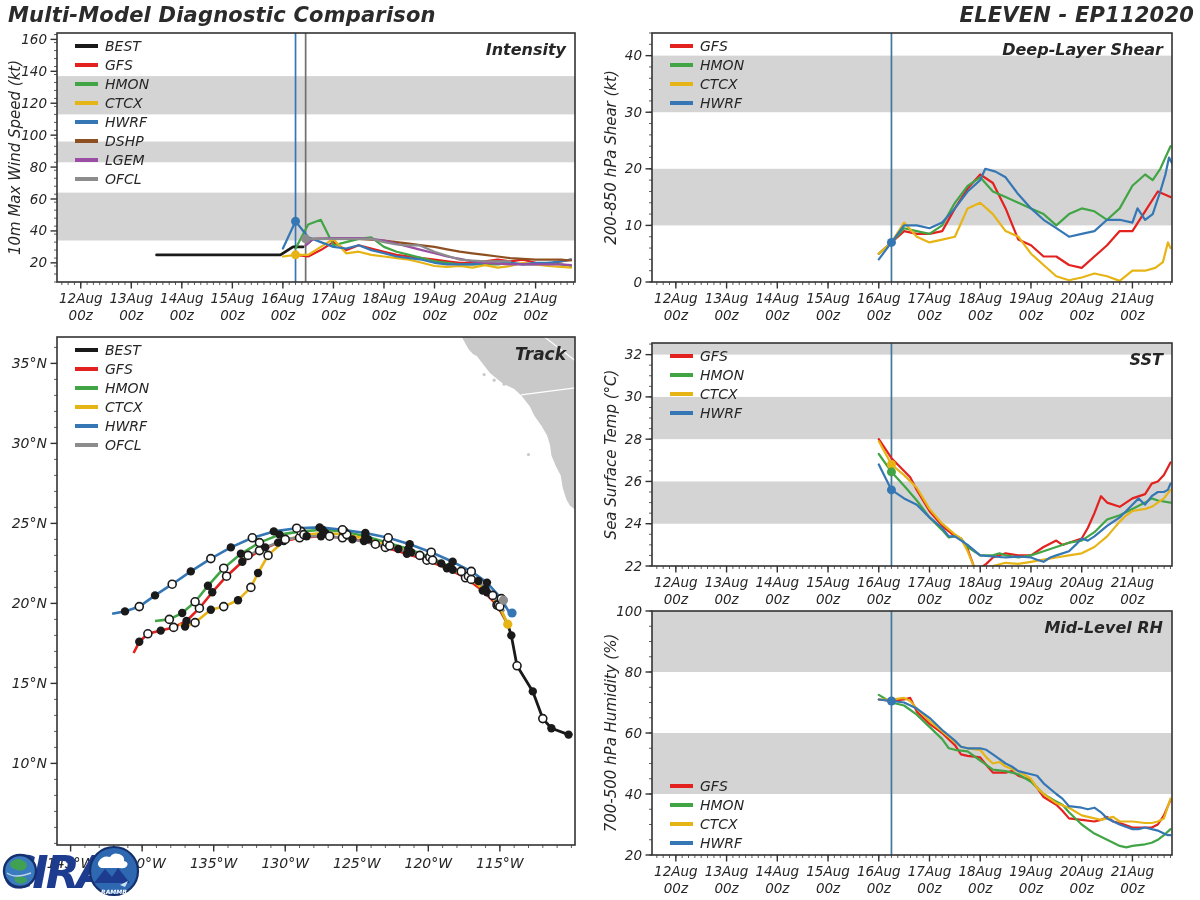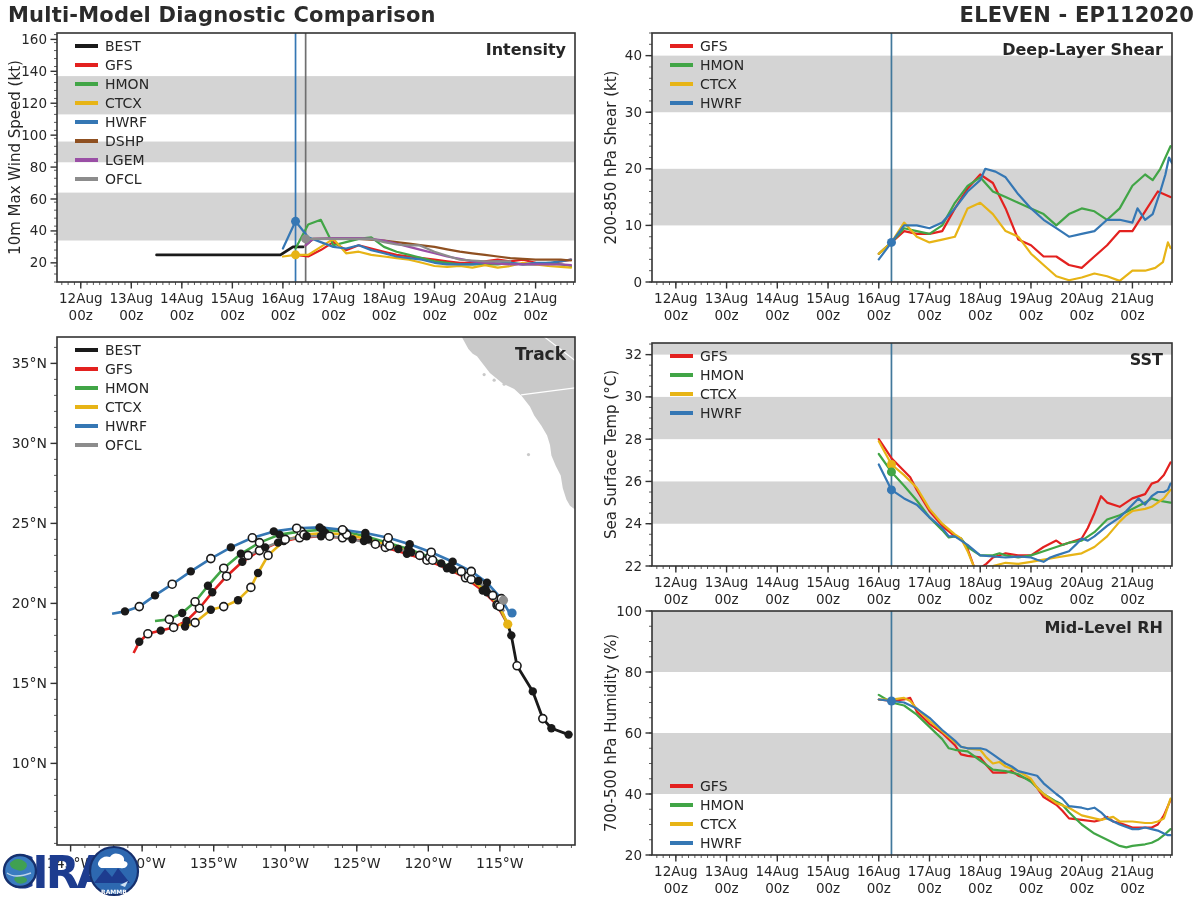--- a/index.html
+++ b/index.html
@@ -1,17 +1,17 @@
 <!DOCTYPE html>
 <html><head>
 <meta charset="utf-8">
 <style>
   html,body{margin:0;padding:0;background:#fff;}
   #page{position:relative;width:1200px;height:900px;background:#fff;overflow:hidden;
-        font-family:"DejaVu Sans","Liberation Sans",sans-serif;}
+        font-family:"DejaVu Sans","Liberation Sans",sans-serif;font-style:italic;}
   .hdr{position:absolute;top:3px;font-weight:bold;font-size:21px;color:#2b2b2b;letter-spacing:.2px;}
   #main-title{left:8px;}
   #storm-title{right:6px;text-align:left;}
   #fig{position:absolute;left:0;top:0;}
   #logo{position:absolute;left:2px;top:843px;width:140px;height:56px;}
   text{font-family:"DejaVu Sans","Liberation Sans",sans-serif;}
 </style>
 </head>
 <body>
 

